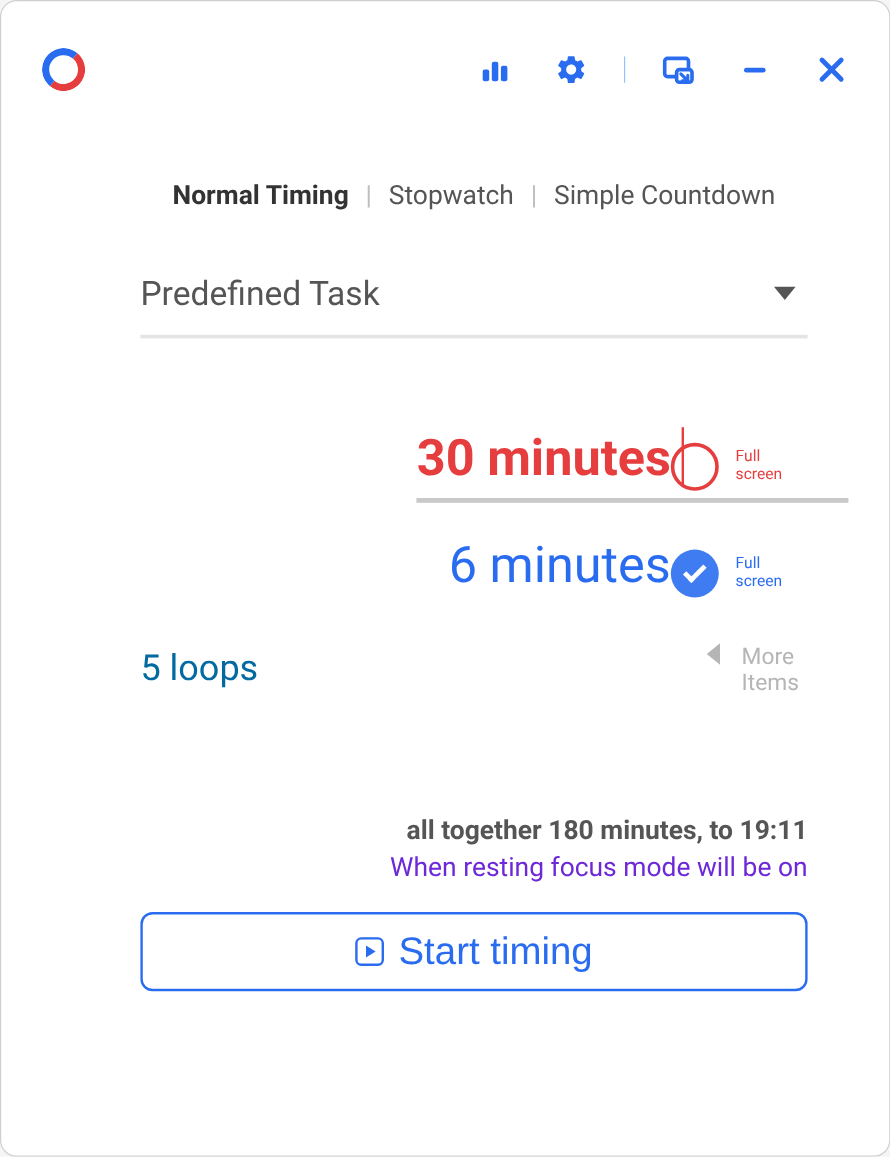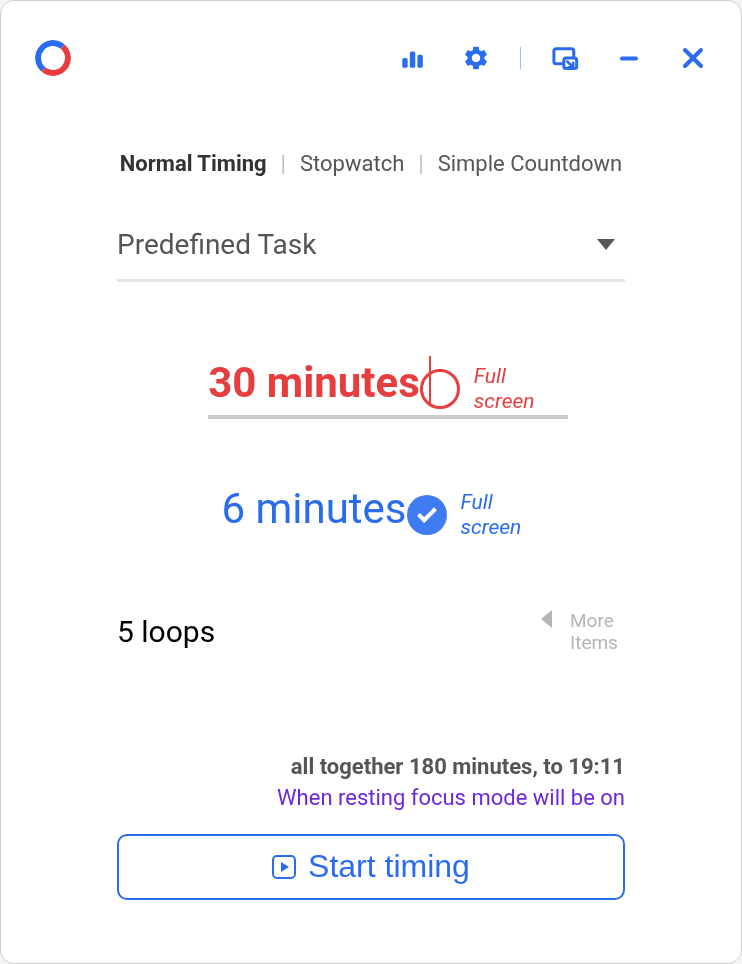--- a/index.html
+++ b/index.html
@@ -50,21 +50,21 @@
       cursor: pointer;
       color: #2a6cf0;
     }
     .top-divider {
       width: 1px;
       height: 22px;
       background: #8ec5ff;
       margin: 0 -6px;
     }
     .content {
-      padding: 60px 116px 0 116px;
+      padding: 60px 68px 0 116px;
     }
     .mode-tabs {
       display: flex;
       align-items: center;
       justify-content: center;
       gap: 14px;
       font-size: 22px;
       color: #555;
       margin-bottom: 52px;
     }
@@ -93,22 +93,22 @@
       width: 0;
       height: 0;
       border-left: 9px solid transparent;
       border-right: 9px solid transparent;
       border-top: 11px solid #555;
       margin-right: 10px;
     }
     .duration-row {
       display: flex;
       align-items: center;
-      justify-content: center;
-      margin-bottom: 65px;
+      justify-content: flex-end;
+      margin-bottom: 28px;
     }
     .duration-input-wrap {
       position: relative;
       display: inline-block;
     }
     .duration-value {
       font-size: 42px;
       font-weight: 700;
       padding-bottom: 12px;
     }
@@ -156,37 +156,36 @@
     }
     .checkmark {
       width: 18px;
       height: 10px;
       border-left: 4px solid #fff;
       border-bottom: 4px solid #fff;
       transform: rotate(-45deg);
       margin-top: -4px;
     }
     .fullscreen-label {
-      font-size: 21px;
+      font-size: 13px;
       line-height: 1.15;
       width: 60px;
-      font-style: italic;
     }
     .fullscreen-label.red { color: #e63e3e; }
     .fullscreen-label.blue { color: #2a6cf0; }
     .loops-row {
       display: flex;
       align-items: center;
       justify-content: space-between;
       margin-top: 20px;
       margin-bottom: 100px;
     }
     .loops-value {
       font-size: 30px;
-      color: #000000;
+      color: #0369a1;
     }
     .more-items {
       display: flex;
       align-items: flex-start;
       gap: 18px;
       cursor: pointer;
       color: #b5b5b5;
     }
     .triangle-left {
       width: 0;

